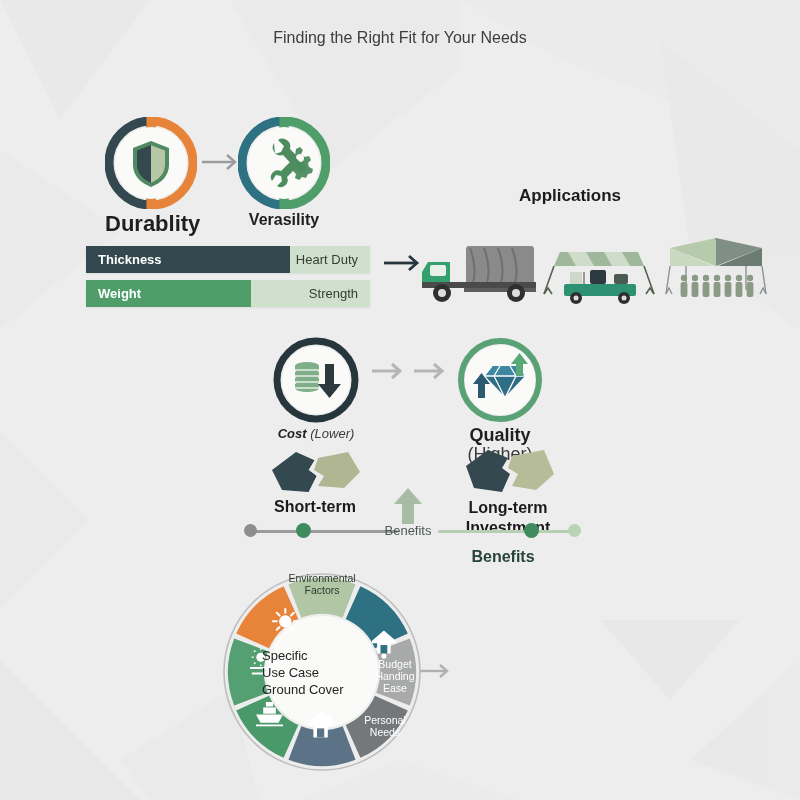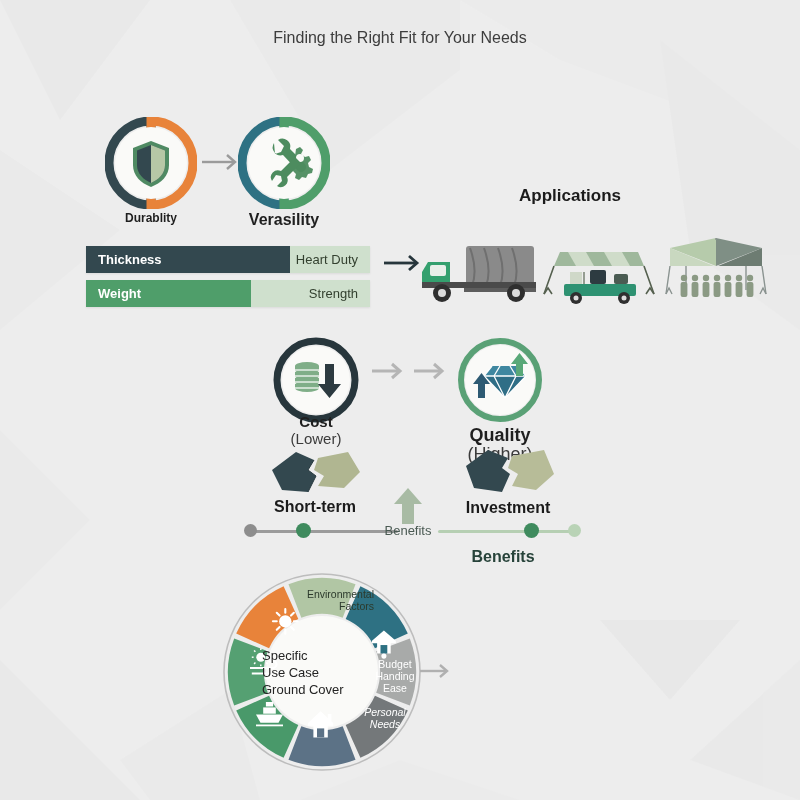--- a/index.html
+++ b/index.html
@@ -76,21 +76,21 @@
     <svg width="92" height="92" viewBox="0 0 92 92">
       <path d="M46 4 A42 42 0 0 0 46 88 Z" fill="none" stroke="#33484f" stroke-width="9"></path>
       <path d="M46 4 A42 42 0 0 1 46 88 Z" fill="none" stroke="#e8833a" stroke-width="9"></path>
       <circle cx="46" cy="46" r="36" fill="#fafaf8"></circle>
       <g>
         <path d="M46 24 L64 31 L64 48 C64 59 56 66 46 70 C36 66 28 59 28 48 L28 31 Z" fill="#4f8a63"></path>
         <path d="M46 28 L60 33.5 L60 48 C60 57 53.5 62.5 46 66 C38.5 62.5 32 57 32 48 L32 33.5 Z" fill="#33484f"></path>
         <path d="M46 28 L60 33.5 L60 48 C60 57 53.5 62.5 46 66 Z" fill="#b6c7a6"></path>
       </g>
     </svg>
-    <div class="cap" style="top:94px;font-size:12px;">Durablity</div>
+    <div class="cap" style="top:94px;font-size:22px;">Durablity</div>
   </div>
 
   <svg class="layer" style="left:200px;top:150px;" width="44" height="24" viewBox="0 0 44 24">
     <line x1="2" y1="12" x2="34" y2="12" stroke="#9b9b9b" stroke-width="2.4"></line>
     <polyline points="27,5 35,12 27,19" fill="none" stroke="#9b9b9b" stroke-width="2.4"></polyline>
   </svg>
 
   <div class="layer" id="bars">
     <div class="bar">
       <div class="fill" style="width:72%;background:#33484f;"></div>
@@ -217,21 +217,21 @@
         </g>
         <g stroke="#ffffff" stroke-width="1.2">
           <line x1="23" y1="34" x2="47" y2="34"></line>
             <line x1="23" y1="40" x2="47" y2="40"></line>
           <line x1="23" y1="46" x2="47" y2="46"></line>
             <line x1="23" y1="52" x2="47" y2="52"></line>
         </g>
         <path d="M53 28 h9 v20 h7 l-11.5 14 L46 48 h7 z" fill="#2c3a40"></path>
       </g>
     </svg>
-    <div class="cap" style="top:77px;font-size:15px;">
+    <div class="cap" style="top:90px;font-size:13px;font-style:italic;">
       <span>Cost</span>
       <span style="font-weight:400;color:#3b3b3b;">(Lower)</span>
     </div>
   </div>
 
   <svg class="layer" style="left:370px;top:360px;" width="40" height="22" viewBox="0 0 40 22">
     <line x1="2" y1="11" x2="28" y2="11" stroke="#b5b5b5" stroke-width="3"></line>
     <polyline points="22,4 30,11 22,18" fill="none" stroke="#b5b5b5" stroke-width="3"></polyline>
   </svg>
   <svg class="layer" style="left:412px;top:360px;" width="40" height="22" viewBox="0 0 40 22">
@@ -272,20 +272,21 @@
     <path d="M50 10 L80 4 L92 24 L76 40 L50 38 L56 28 L46 22 Z" fill="#b0b691"></path>
     <path d="M46 12 L40 22 L48 28 L40 44" stroke="#2a3b41" stroke-width="1" fill="none"></path>
   </svg>
   <div class="layer cap-big" style="left:257px;top:498px;width:116px;font-size:16px;">Short-term</div>
 
   <svg class="layer" style="left:462px;top:448px;" width="96" height="48" viewBox="0 0 96 48">
     <path d="M4 18 L26 2 L46 10 L40 20 L48 26 L40 44 L12 40 Z" fill="#33484f"></path>
     <path d="M50 8 L82 2 L92 26 L74 42 L50 38 L56 26 L46 20 Z" fill="#b7bc98"></path>
   </svg>
   <div class="layer cap-big" style="left:438px;top:498px;width:140px;font-size:16px;line-height:20px;">
+    <div>Long-term</div>
     <div>Investment</div>
   </div>
 
   <svg class="layer" style="left:392px;top:486px;" width="32" height="40" viewBox="0 0 32 40">
     <path d="M16 2 L30 18 h-8 v20 h-12 V18 H2 Z" fill="#a8bba4"></path>
   </svg>
 
   <div class="layer" style="left:244px;top:520px;width:160px;height:22px;">
     <div class="sl-track" style="left:6px;top:10px;width:148px;background:#9b9b9b;"></div>
     <div class="sl-dot" style="left:0px;top:4px;width:13px;height:13px;background:#8d8d8d;"></div>
@@ -364,30 +365,30 @@
         </g>
       </g>
     </svg>
 
     <div id="wheel-center-text">
       <div>Specific</div>
       <div>Use Case</div>
       <div>Ground Cover</div>
     </div>
 
-    <div class="wseg-txt" style="left:48px;top:16px;width:104px;color:#2c3a2c;text-align:right;">
+    <div class="wseg-txt" style="left:48px;top:0;width:104px;color:#2c3a2c;">
       <div>Environmental</div>
       <div>Factors</div>
     </div>
     <div class="wseg-txt" style="left:146px;top:86px;width:54px;color:#ffffff;">
       <div>Budget</div>
       <div>Handing</div>
       <div>Ease</div>
     </div>
-    <div class="wseg-txt" style="left:132px;top:134px;width:62px;color:#ffffff;font-style:italic;">
+    <div class="wseg-txt" style="left:132px;top:142px;width:62px;color:#ffffff;">
       <div>Personal</div>
       <div>Needs</div>
     </div>
   </div>
 
   <svg class="layer" style="left:418px;top:660px;" width="40" height="22" viewBox="0 0 40 22">
     <line x1="2" y1="11" x2="28" y2="11" stroke="#b0b0b0" stroke-width="2.4"></line>
     <polyline points="22,5 29,11 22,17" fill="none" stroke="#b0b0b0" stroke-width="2.4"></polyline>
   </svg>
 

